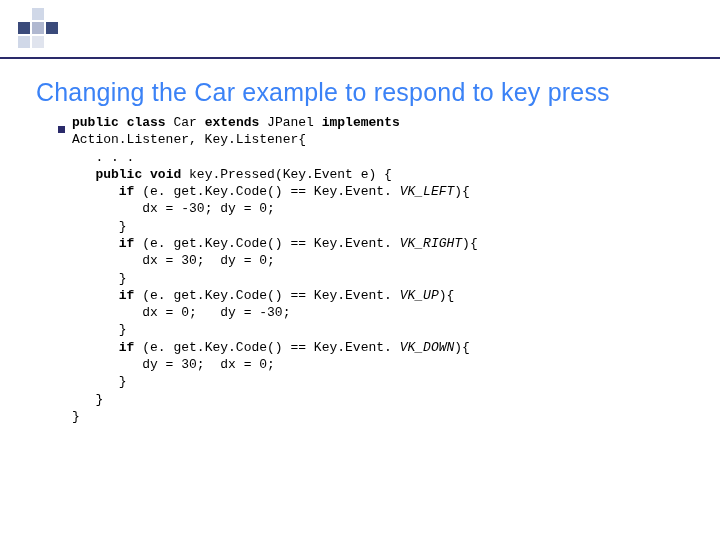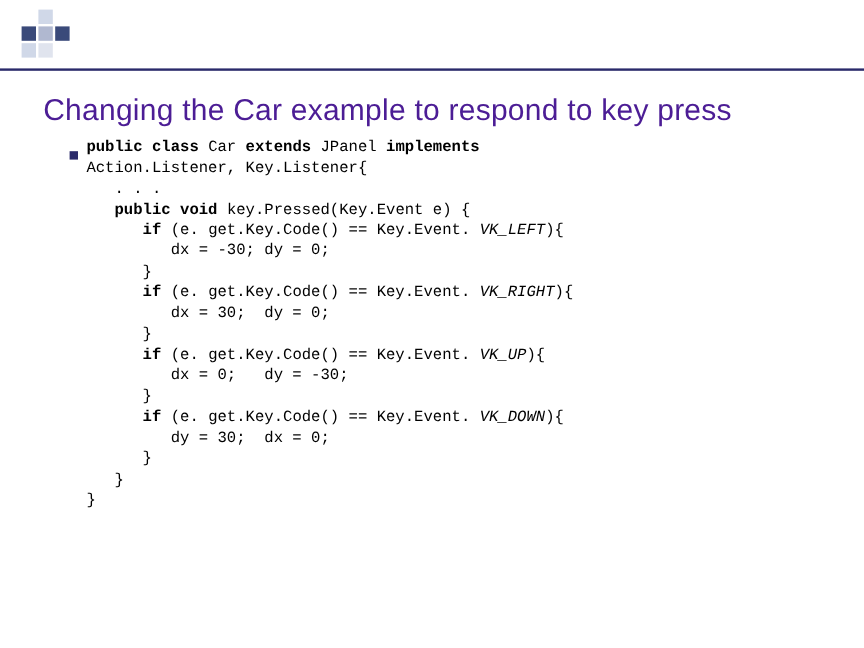--- a/index.html
+++ b/index.html
@@ -42,21 +42,21 @@
     width: 720px;
     height: 2px;
     background: #2a2a6a;
   }
   .title {
     position: absolute;
     top: 78px;
     left: 36px;
     right: 20px;
     font-size: 25px;
-    color: #4c1d95;
+    color: #3b82f6;
     font-weight: 400;
     letter-spacing: 0.2px;
   }
   .code {
     position: absolute;
     top: 114px;
     left: 72px;
     right: 24px;
     font-family: "Courier New", Courier, monospace;
     font-size: 13px;

